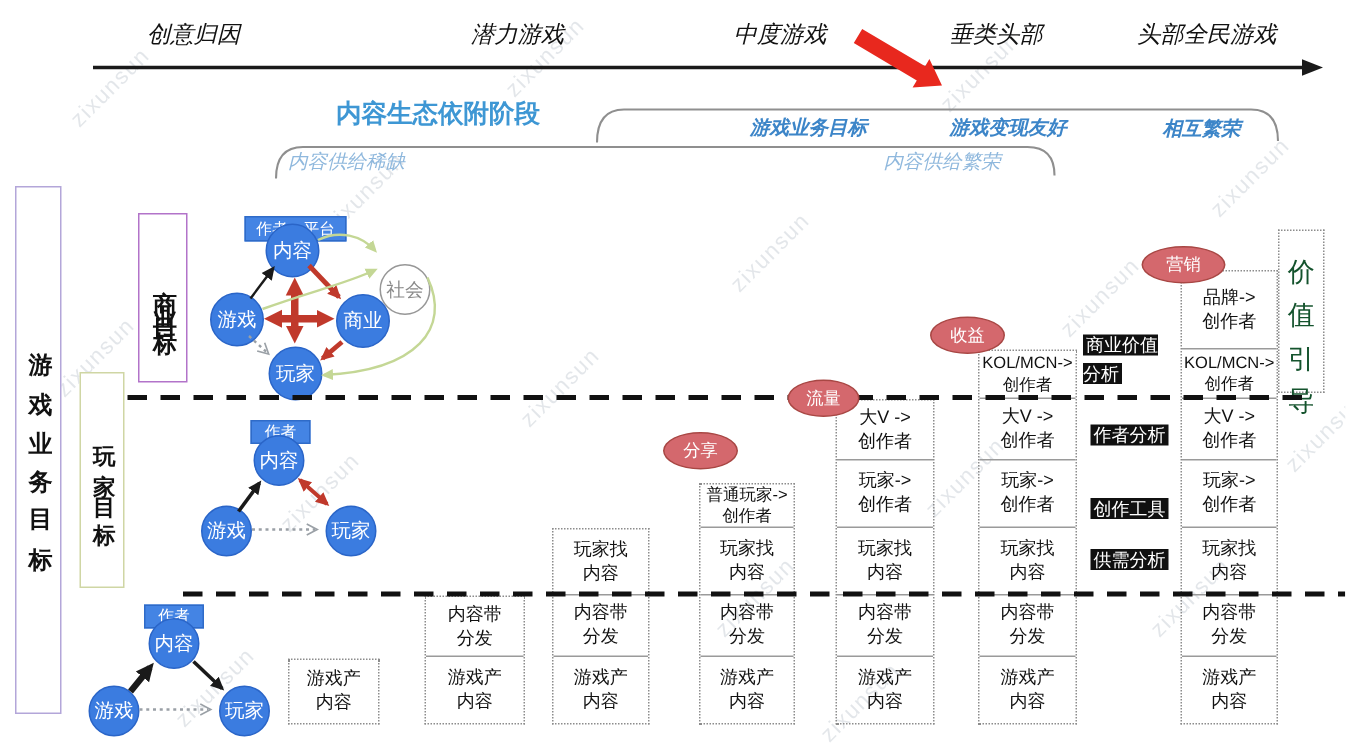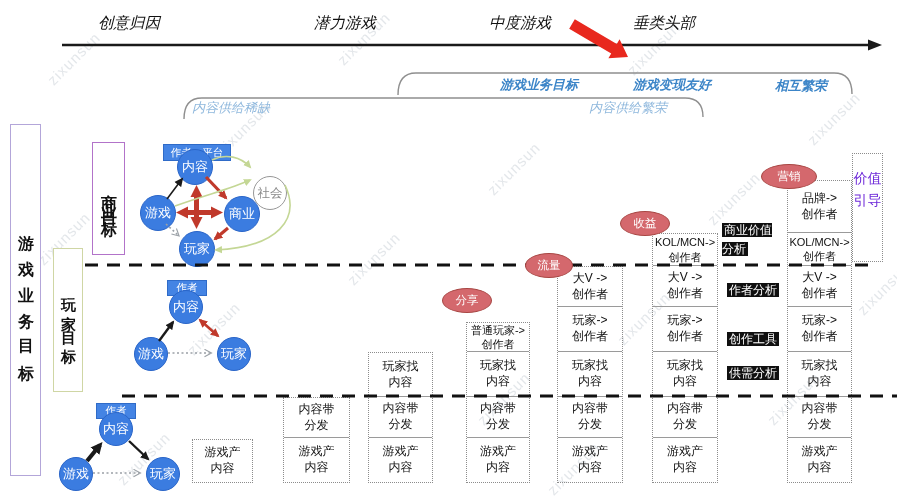--- a/index.html
+++ b/index.html
@@ -30,21 +30,21 @@
   .cell + .cell{border-top:1px solid #9a9a9a;}
   .cell.s{font-size:11px;}
   
   .ell{position:absolute;border-radius:50%;background:#d4686d;border:1.5px solid #a84744;color:#fff;
        font-size:11.5px;display:flex;align-items:center;justify-content:center;z-index:5;white-space:nowrap;}
   
   .bl{position:absolute;text-align:left;font-size:12px;line-height:1.55;z-index:2;}
   .bl span{background:#101010;color:#fff;padding:0 2px;white-space:pre-line;}
   
   .vguide{position:absolute;box-sizing:border-box;border:1.5px dotted #8c8c8c;text-align:center;
-          padding-top:13px;font-size:14px;line-height:1.6;color:#6d28d9;white-space:pre-line;z-index:1;}
+          padding-top:13px;font-size:18px;line-height:1.6;color:#14532d;white-space:pre-line;z-index:1;}
   svg.overlay{position:absolute;left:0;top:0;z-index:4;pointer-events:none;}
 </style>
 </head>
 <body>
 
 <div id="stage">
 
   <span class="wm" style="left:40px;top:50px">zixunsun</span>
   <span class="wm" style="left:210px;top:120px">zixunsun</span>
   <span class="wm" style="left:330px;top:30px">zixunsun</span>
@@ -59,21 +59,23 @@
   <span class="wm" style="left:760px;top:390px">zixunsun</span>
   <span class="wm" style="left:850px;top:280px">zixunsun</span>
   <span class="wm" style="left:110px;top:450px">zixunsun</span>
   <span class="wm" style="left:540px;top:460px">zixunsun</span>
   <span class="wm" style="left:700px;top:190px">zixunsun</span>
 
   <span class="stage-lbl" style="left:98px">创意归因</span>
   <span class="stage-lbl" style="left:314px">潜力游戏</span>
   <span class="stage-lbl" style="left:489px">中度游戏</span>
   <span class="stage-lbl" style="left:633px">垂类头部</span>
-
+  <span class="stage-lbl" style="left:758px">头部全民游戏</span>
+
+  <span class="phase-title" style="left:224px;top:64px">内容生态依附阶段</span>
   <span class="phase-sub" style="left:500px;top:76px">游戏业务目标</span>
   <span class="phase-sub" style="left:633px;top:76px">游戏变现友好</span>
   <span class="phase-sub" style="left:775px;top:77px">相互繁荣</span>
   <span class="phase-supply" style="left:192px;top:99px">内容供给稀缺</span>
   <span class="phase-supply" style="left:589px;top:99px">内容供给繁荣</span>
 
   <div class="vbox" style="left:10px;top:124px;width:31px;height:352px;border:1.5px solid #b3a6d9;font-size:16px;letter-spacing:26px;">游戏业务目标</div>
   <div class="vbox" style="left:92px;top:142px;width:33px;height:113px;border:1.5px solid #b273c9;font-size:16px;letter-spacing:9px;">商业目标</div>
   <div class="vbox" style="left:53px;top:248px;width:30px;height:144px;border:1.5px solid #cfd6a4;font-size:15px;letter-spacing:17px;">玩家目标</div>
 

